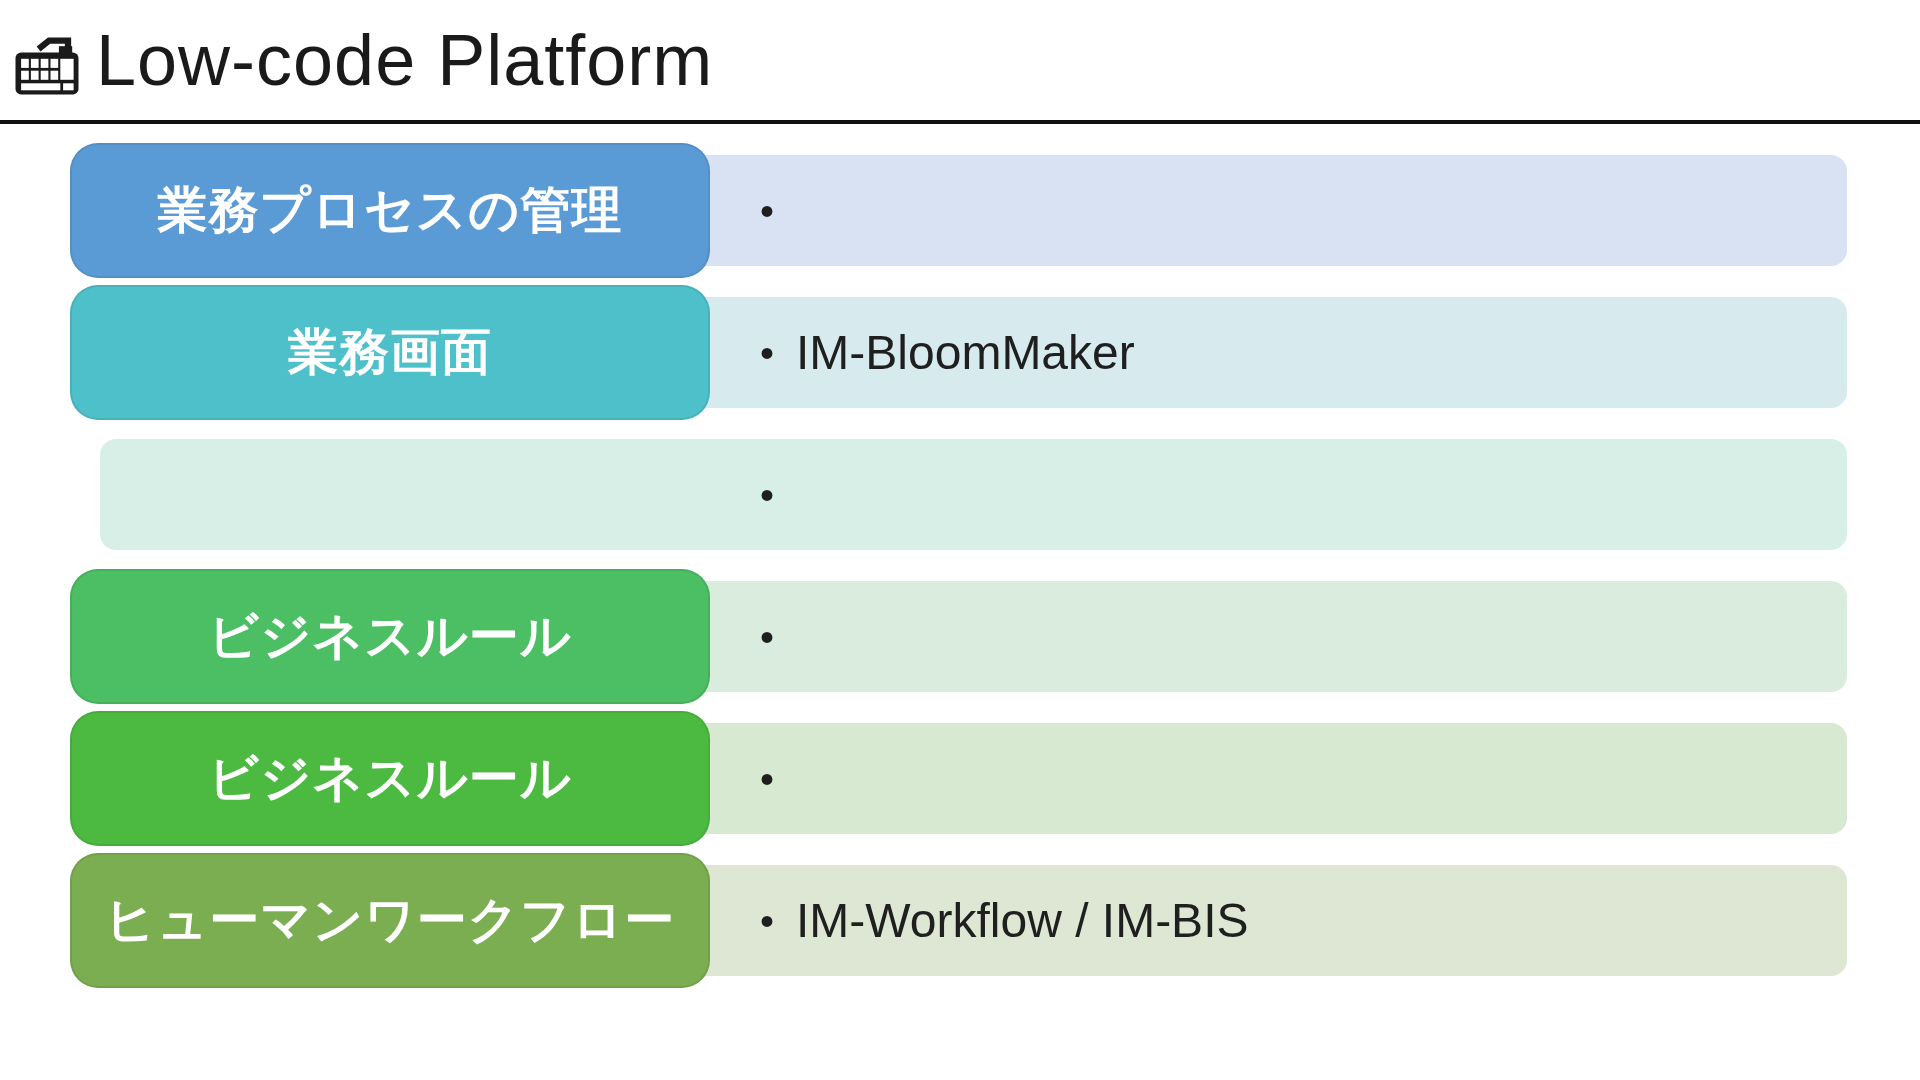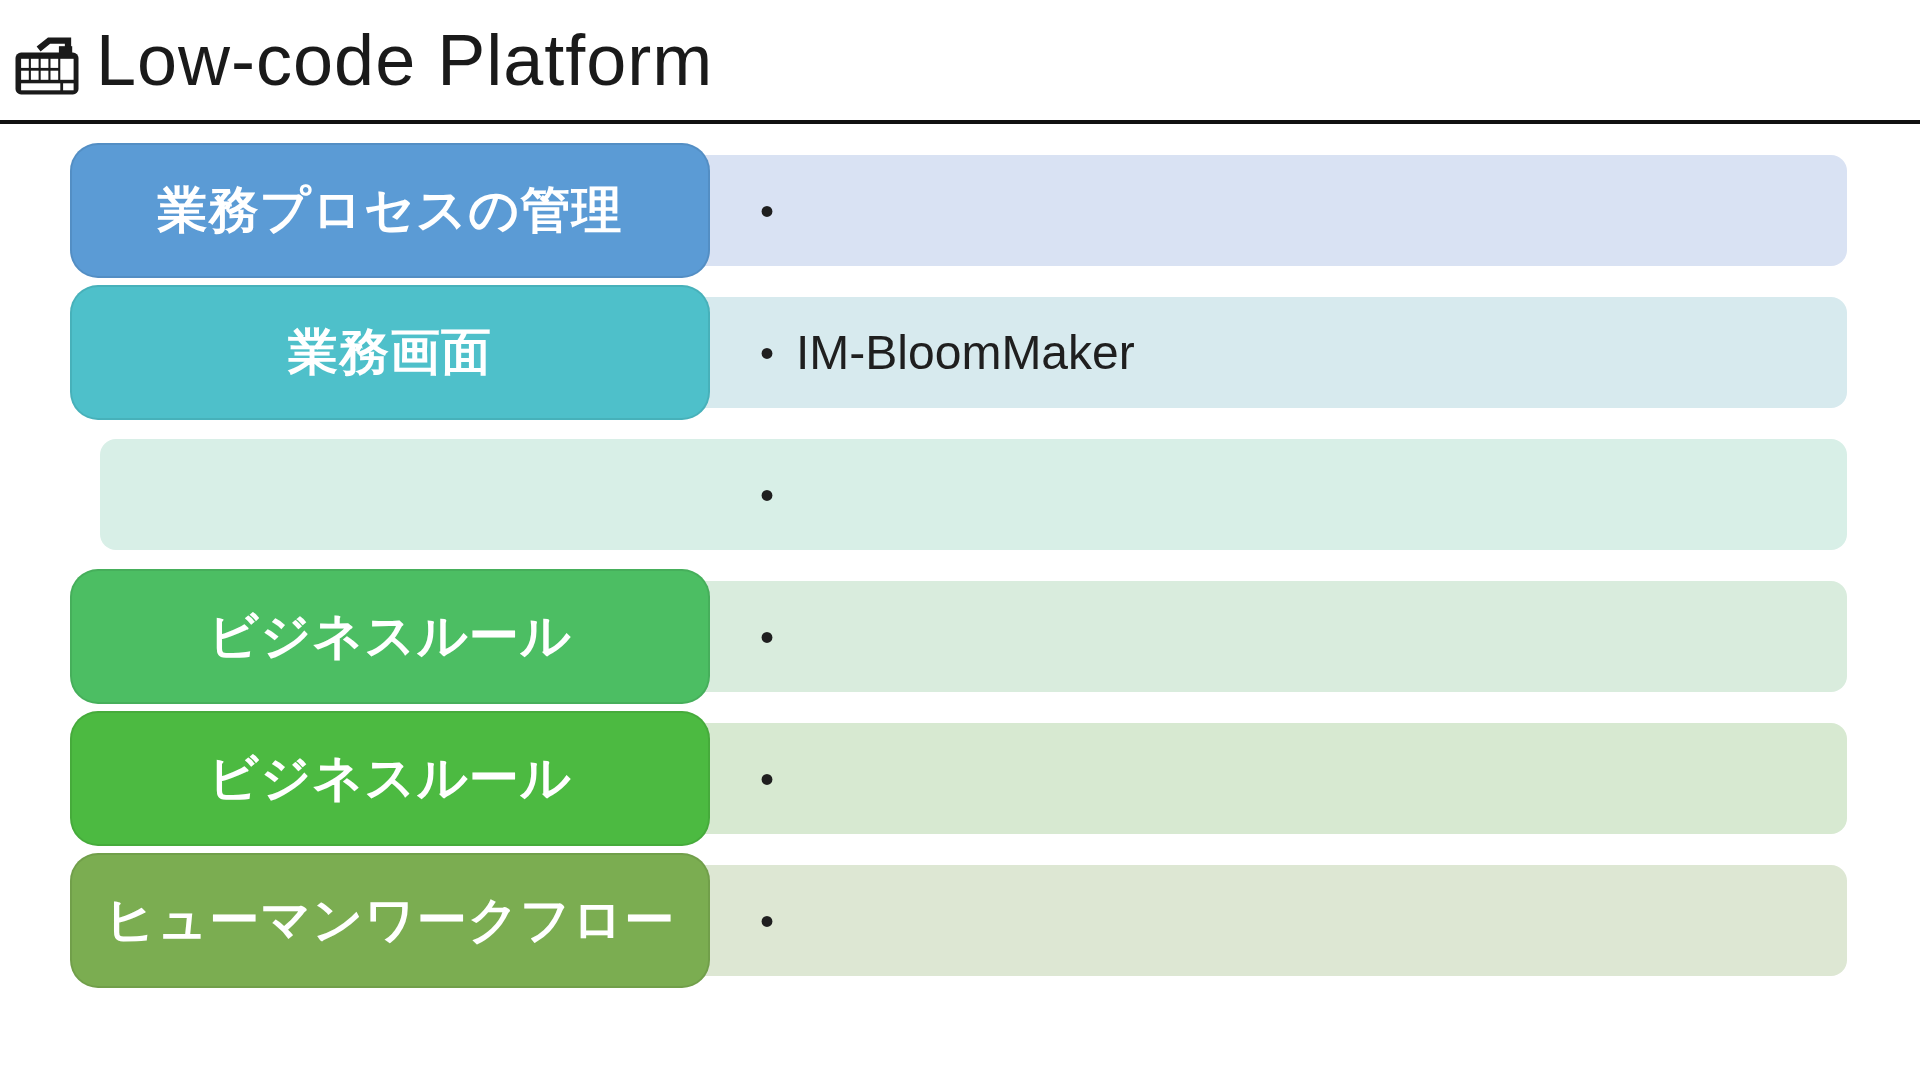--- a/index.html
+++ b/index.html
@@ -121,17 +121,18 @@
   <div class="row" style="--badge: #4CBA41; --bar: #D7E9D1;">
     <div class="bar">
       <span class="bullet">•</span>
     </div>
     <div class="badge">ビジネスルール</div>
   </div>
 
   <div class="row" style="--badge: #7BAD51; --bar: #DDE7D3;">
     <div class="bar">
       <span class="bullet">•</span>
+      <span>IM-Workflow / IM-BIS</span>
     </div>
     <div class="badge">ヒューマンワークフロー</div>
   </div>
 
 </div>
 
 </body></html>

